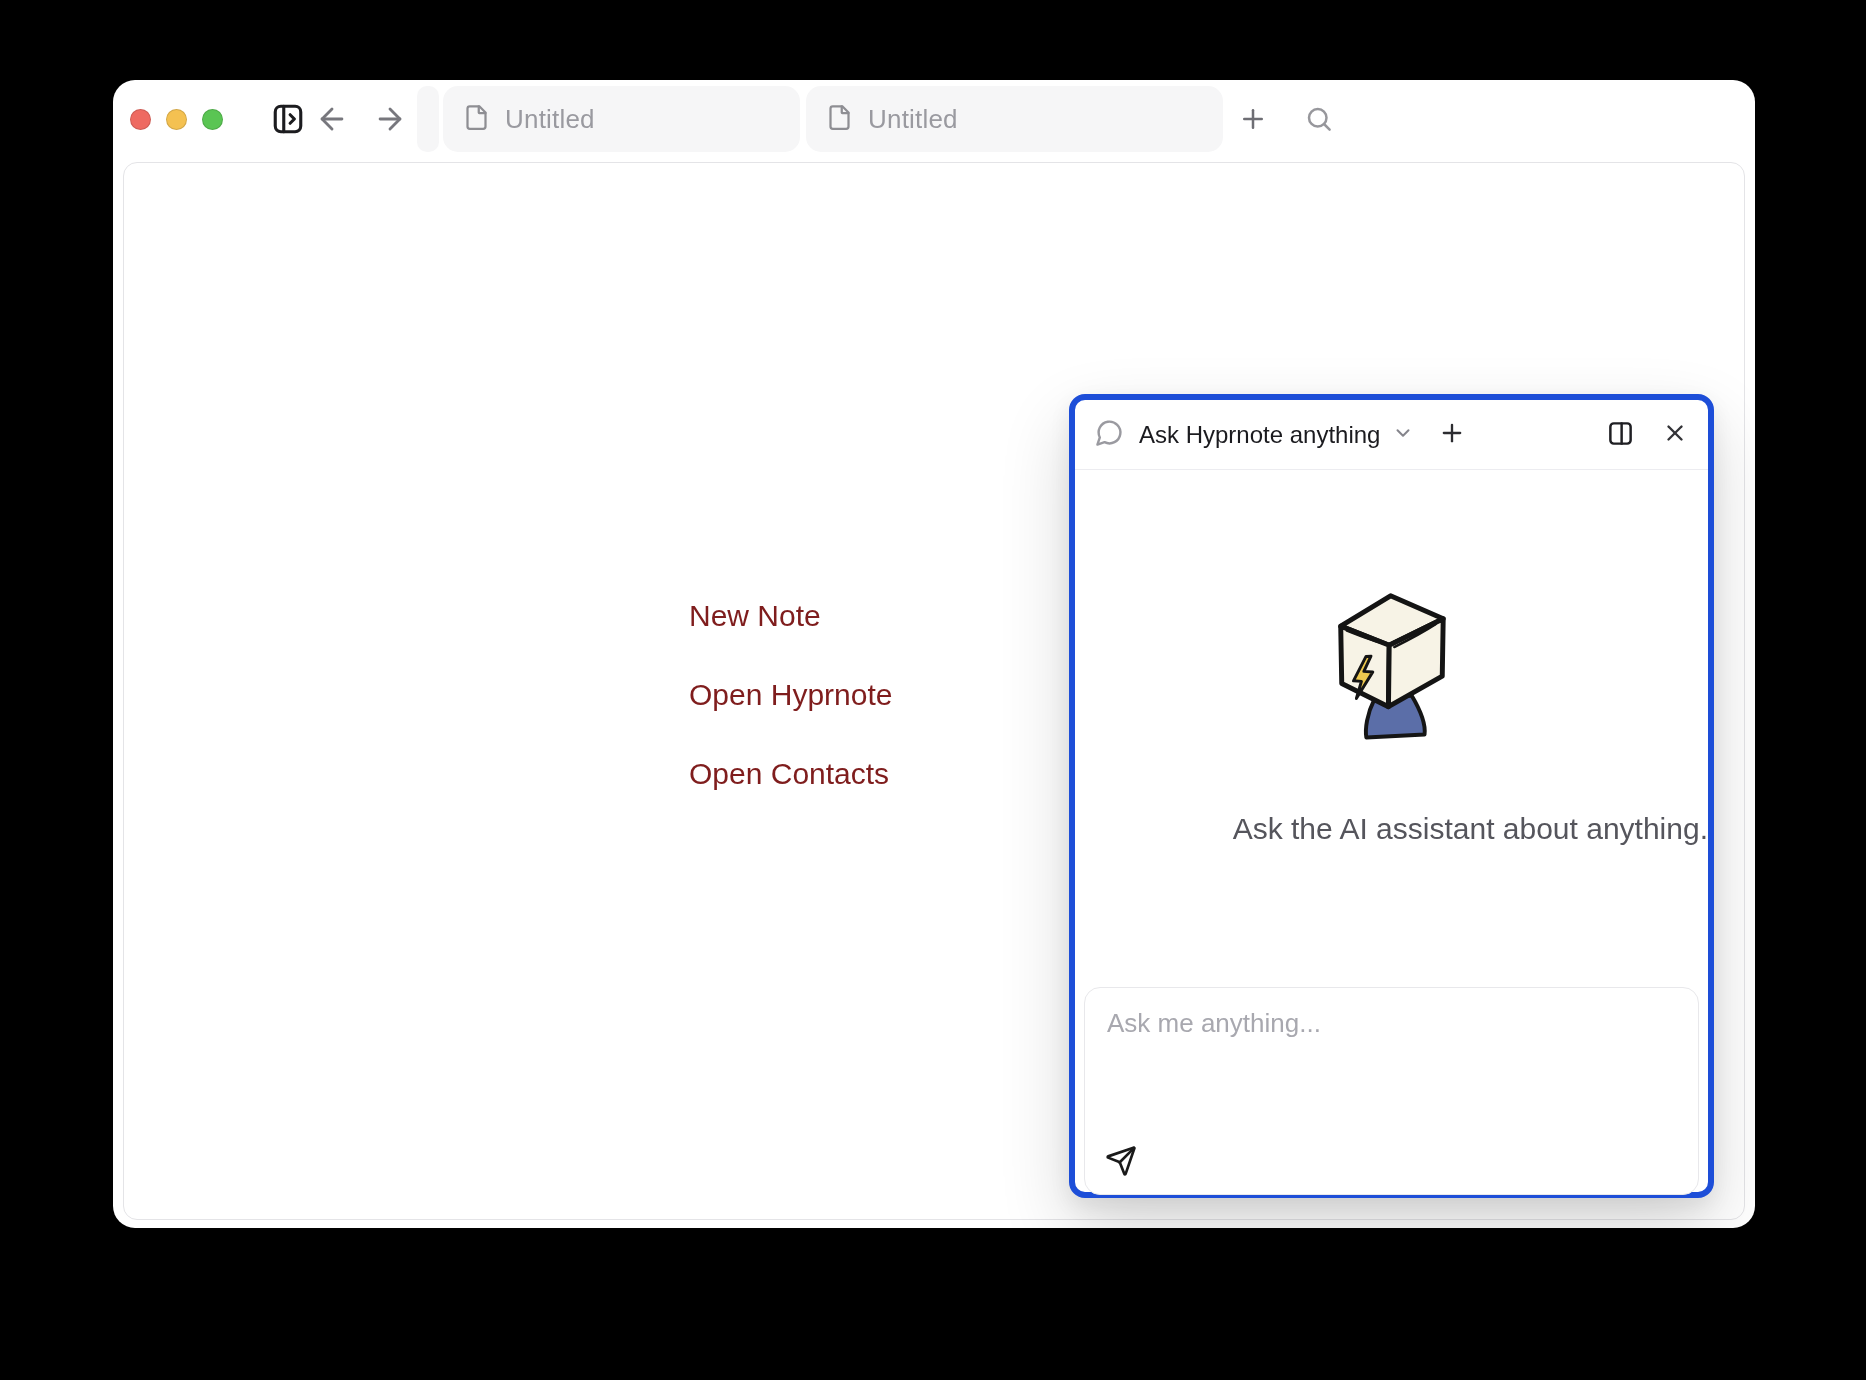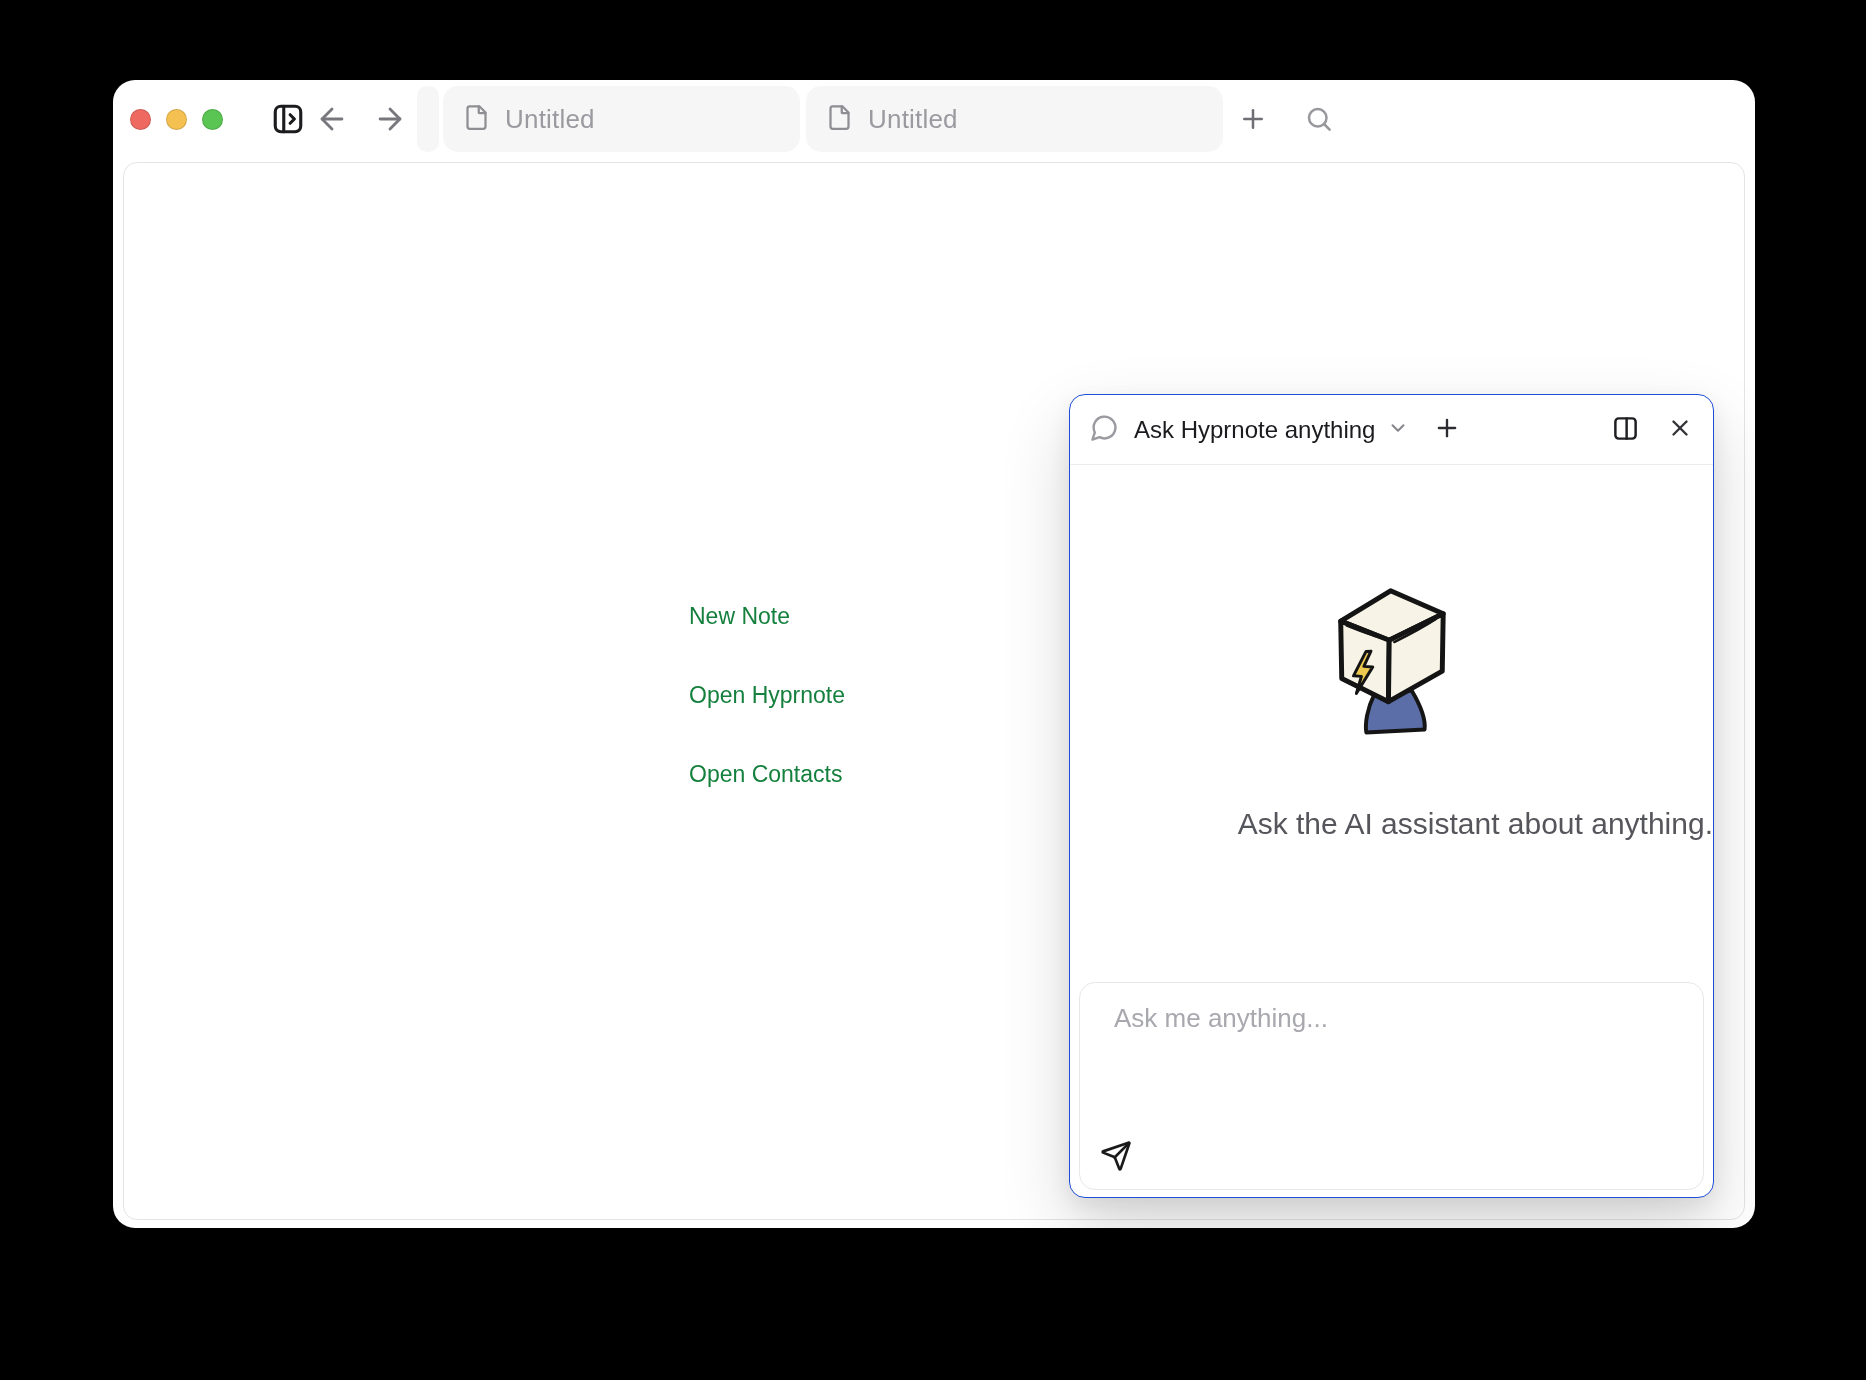--- a/index.html
+++ b/index.html
@@ -64,31 +64,31 @@
   }
   .btn-plus   { margin-left:10px; }
   .btn-search { margin-left:26px; }
 
   
   .content {
     position:absolute; left:10px; right:10px; top:82px; bottom:8px;
     background:#fff; border:1.5px solid #e4e4e7; border-radius:14px;
   }
   .quick-link {
-    position:absolute; left:565px; font-size:23px; color:#15803d;
+    position:absolute; left:565px; font-size:30px; color:#7f1d1d;
     line-height:38px; cursor:pointer; white-space:nowrap;
   }
   .link-1 { top:434px; }
   .link-2 { top:513px; }
   .link-3 { top:592px; }
 
   
   .panel {
     position:absolute; left:945px; top:231px; width:645px; height:804px;
-    background:#fff; border:1px solid #1d4ed8; border-radius:16px;
+    background:#fff; border:6px solid #1d4ed8; border-radius:16px;
     box-shadow:0 30px 70px rgba(0,0,0,.16), 0 8px 22px rgba(0,0,0,.07);
   }
   .panel-header {
     height:70px; display:flex; align-items:center; padding:0 20px;
     border-bottom:1px solid #ececf0;
   }
   .panel-title {
     margin-left:15px; font-size:24px; font-weight:500; color:#1b1b1f; white-space:nowrap;
   }
   .hbtn {
@@ -100,21 +100,21 @@
   .hdr-spacer  { flex:1; }
   .hdr-close   { margin-left:28px; }
 
   .panel-body { text-align:right; }
   .mascot { display:block; margin:110px auto 0 auto; }
   .headline { margin-top:70px; font-size:30px; color:#55555c; }
   .subline  { margin-top:19px; font-size:25px; color:#a4a4ab; }
 
   .panel-input {
     position:absolute; left:9px; right:9px; top:587px; height:208px;
-    border:1.5px solid #e8e8eb; border-radius:16px; background:#fff;padding-left:12px;
+    border:1.5px solid #e8e8eb; border-radius:16px; background:#fff;
   }
   .panel-input textarea {
     width:100%; height:152px; border:none; outline:none; resize:none;
     padding:20px 22px; font-size:26px; color:#2b2b2f; background:transparent;
     font-family:"Liberation Sans", sans-serif; border-radius:16px;
   }
   .panel-input textarea::placeholder { color:#a8a8af; }
   .sendbtn {
     position:absolute; left:18px; bottom:14px; width:36px; height:36px;
     border:none; background:transparent; padding:0; cursor:pointer;

